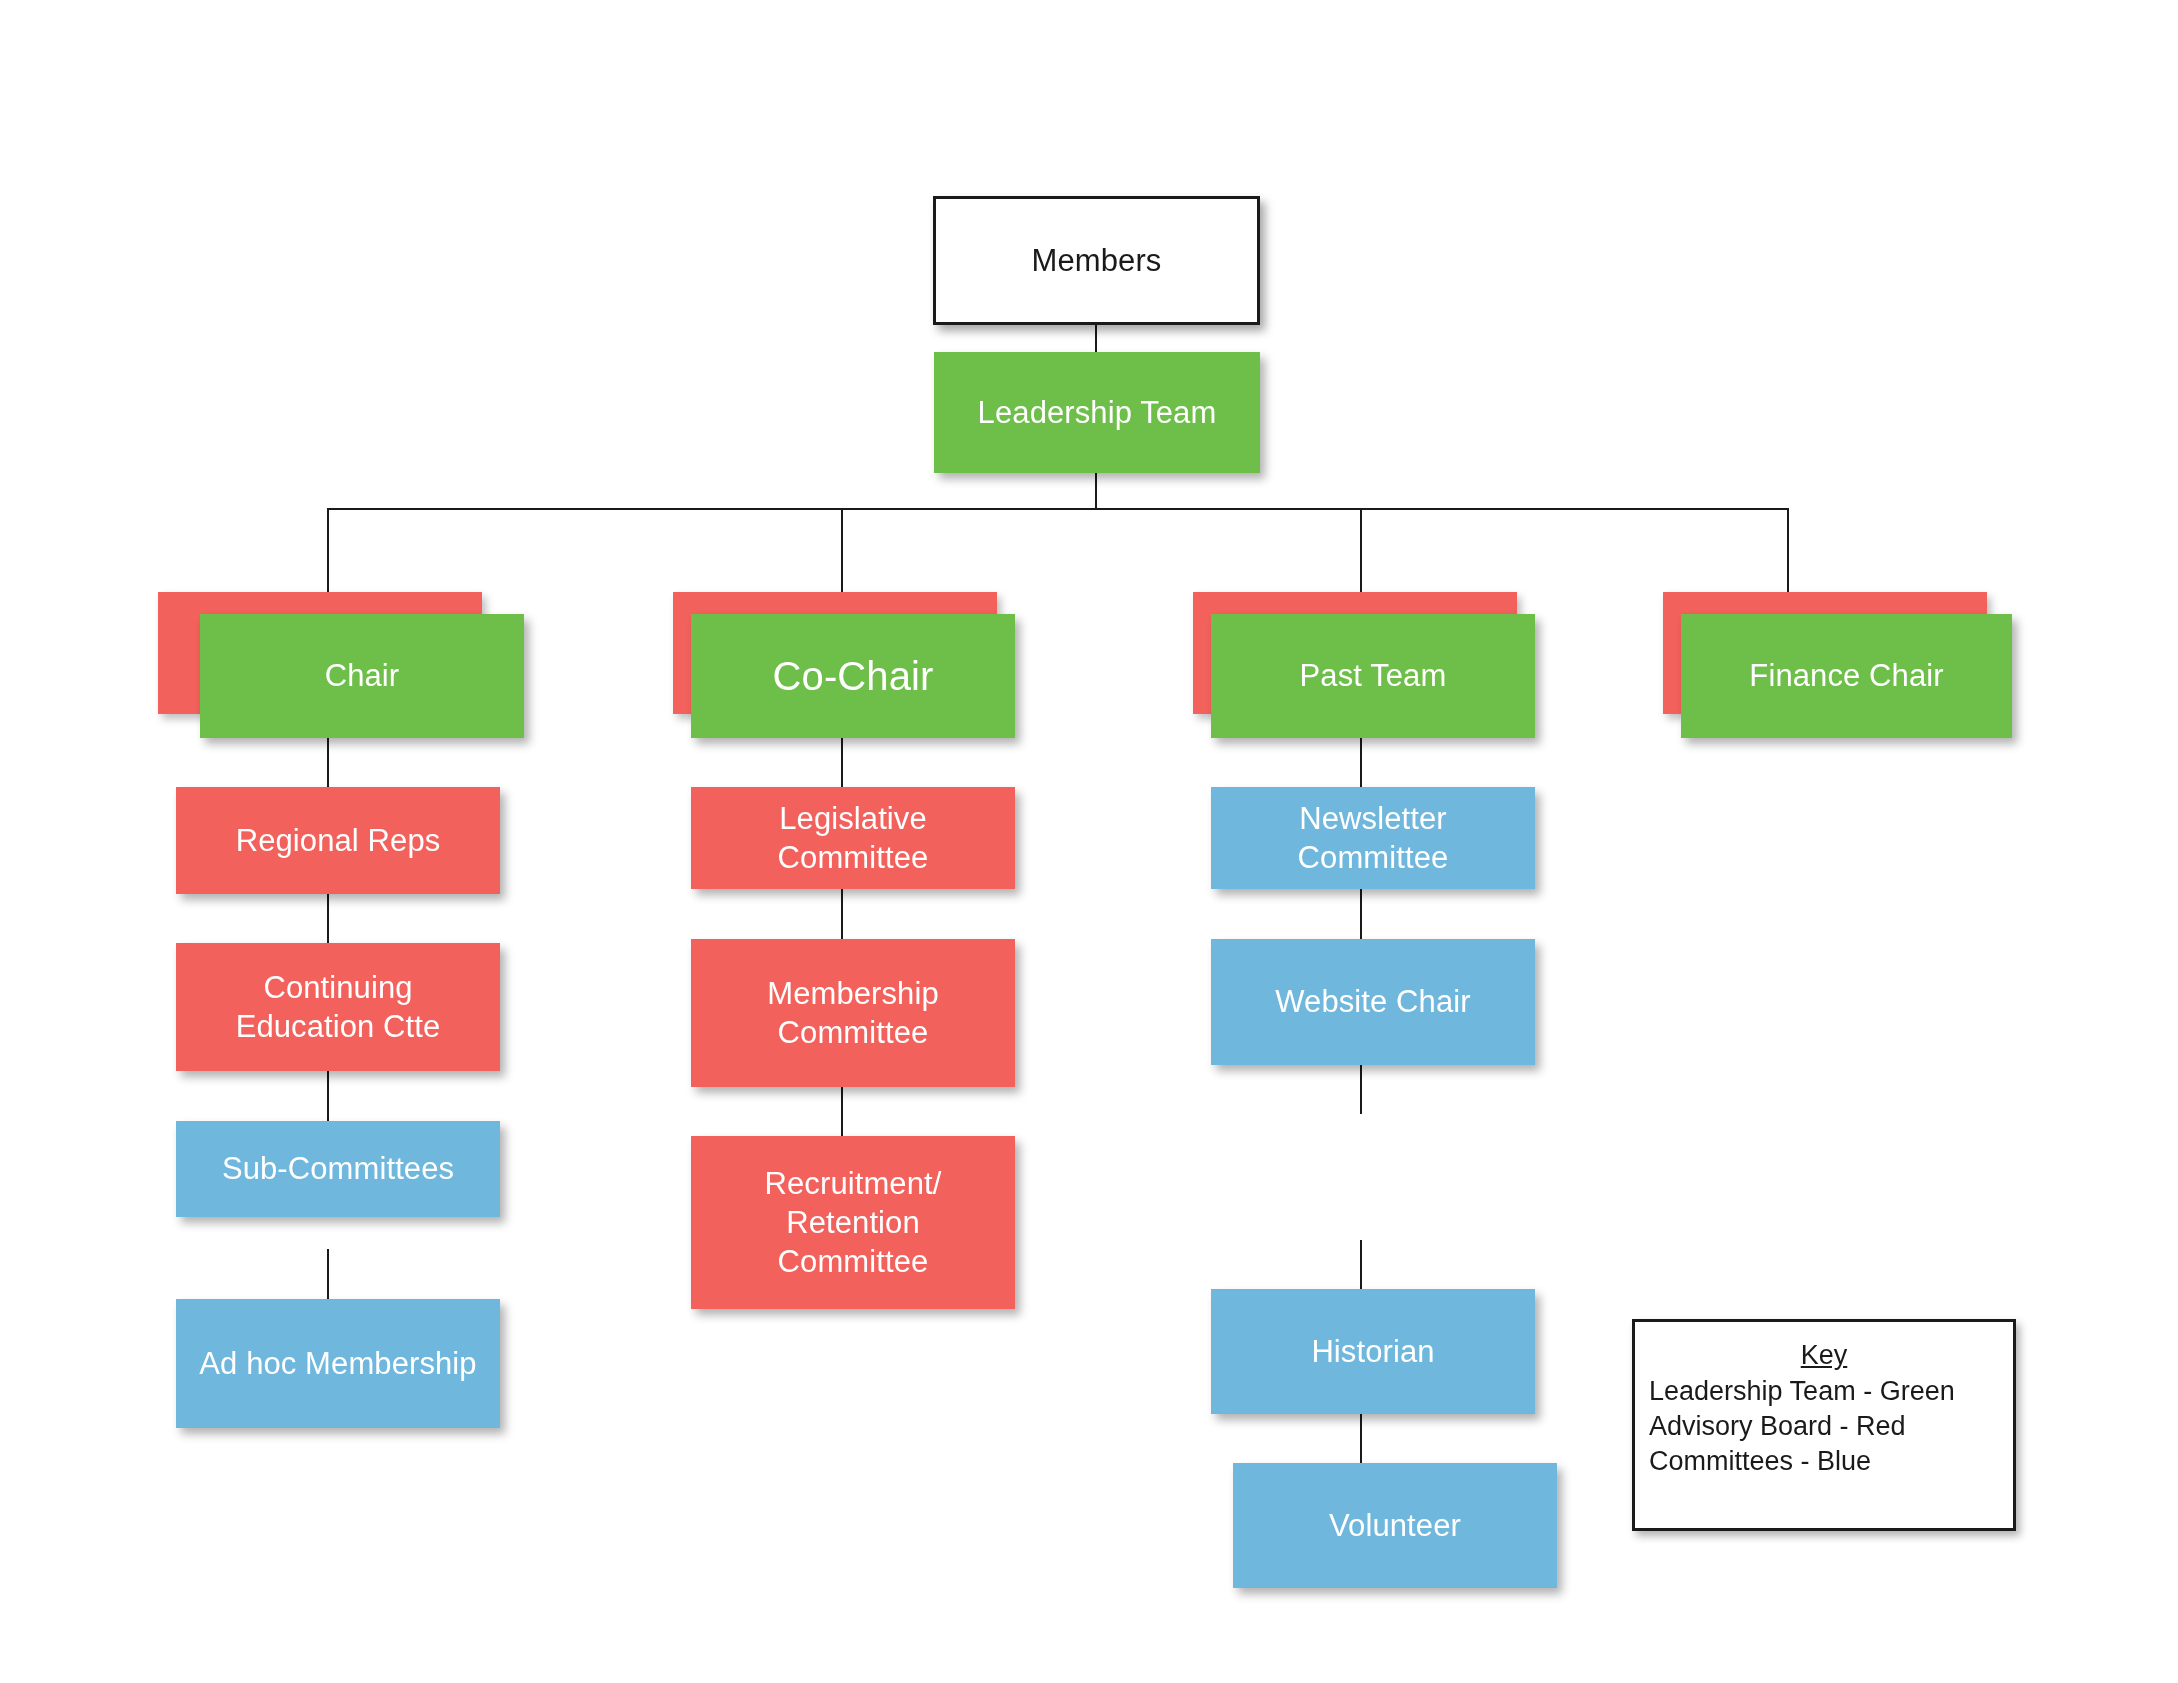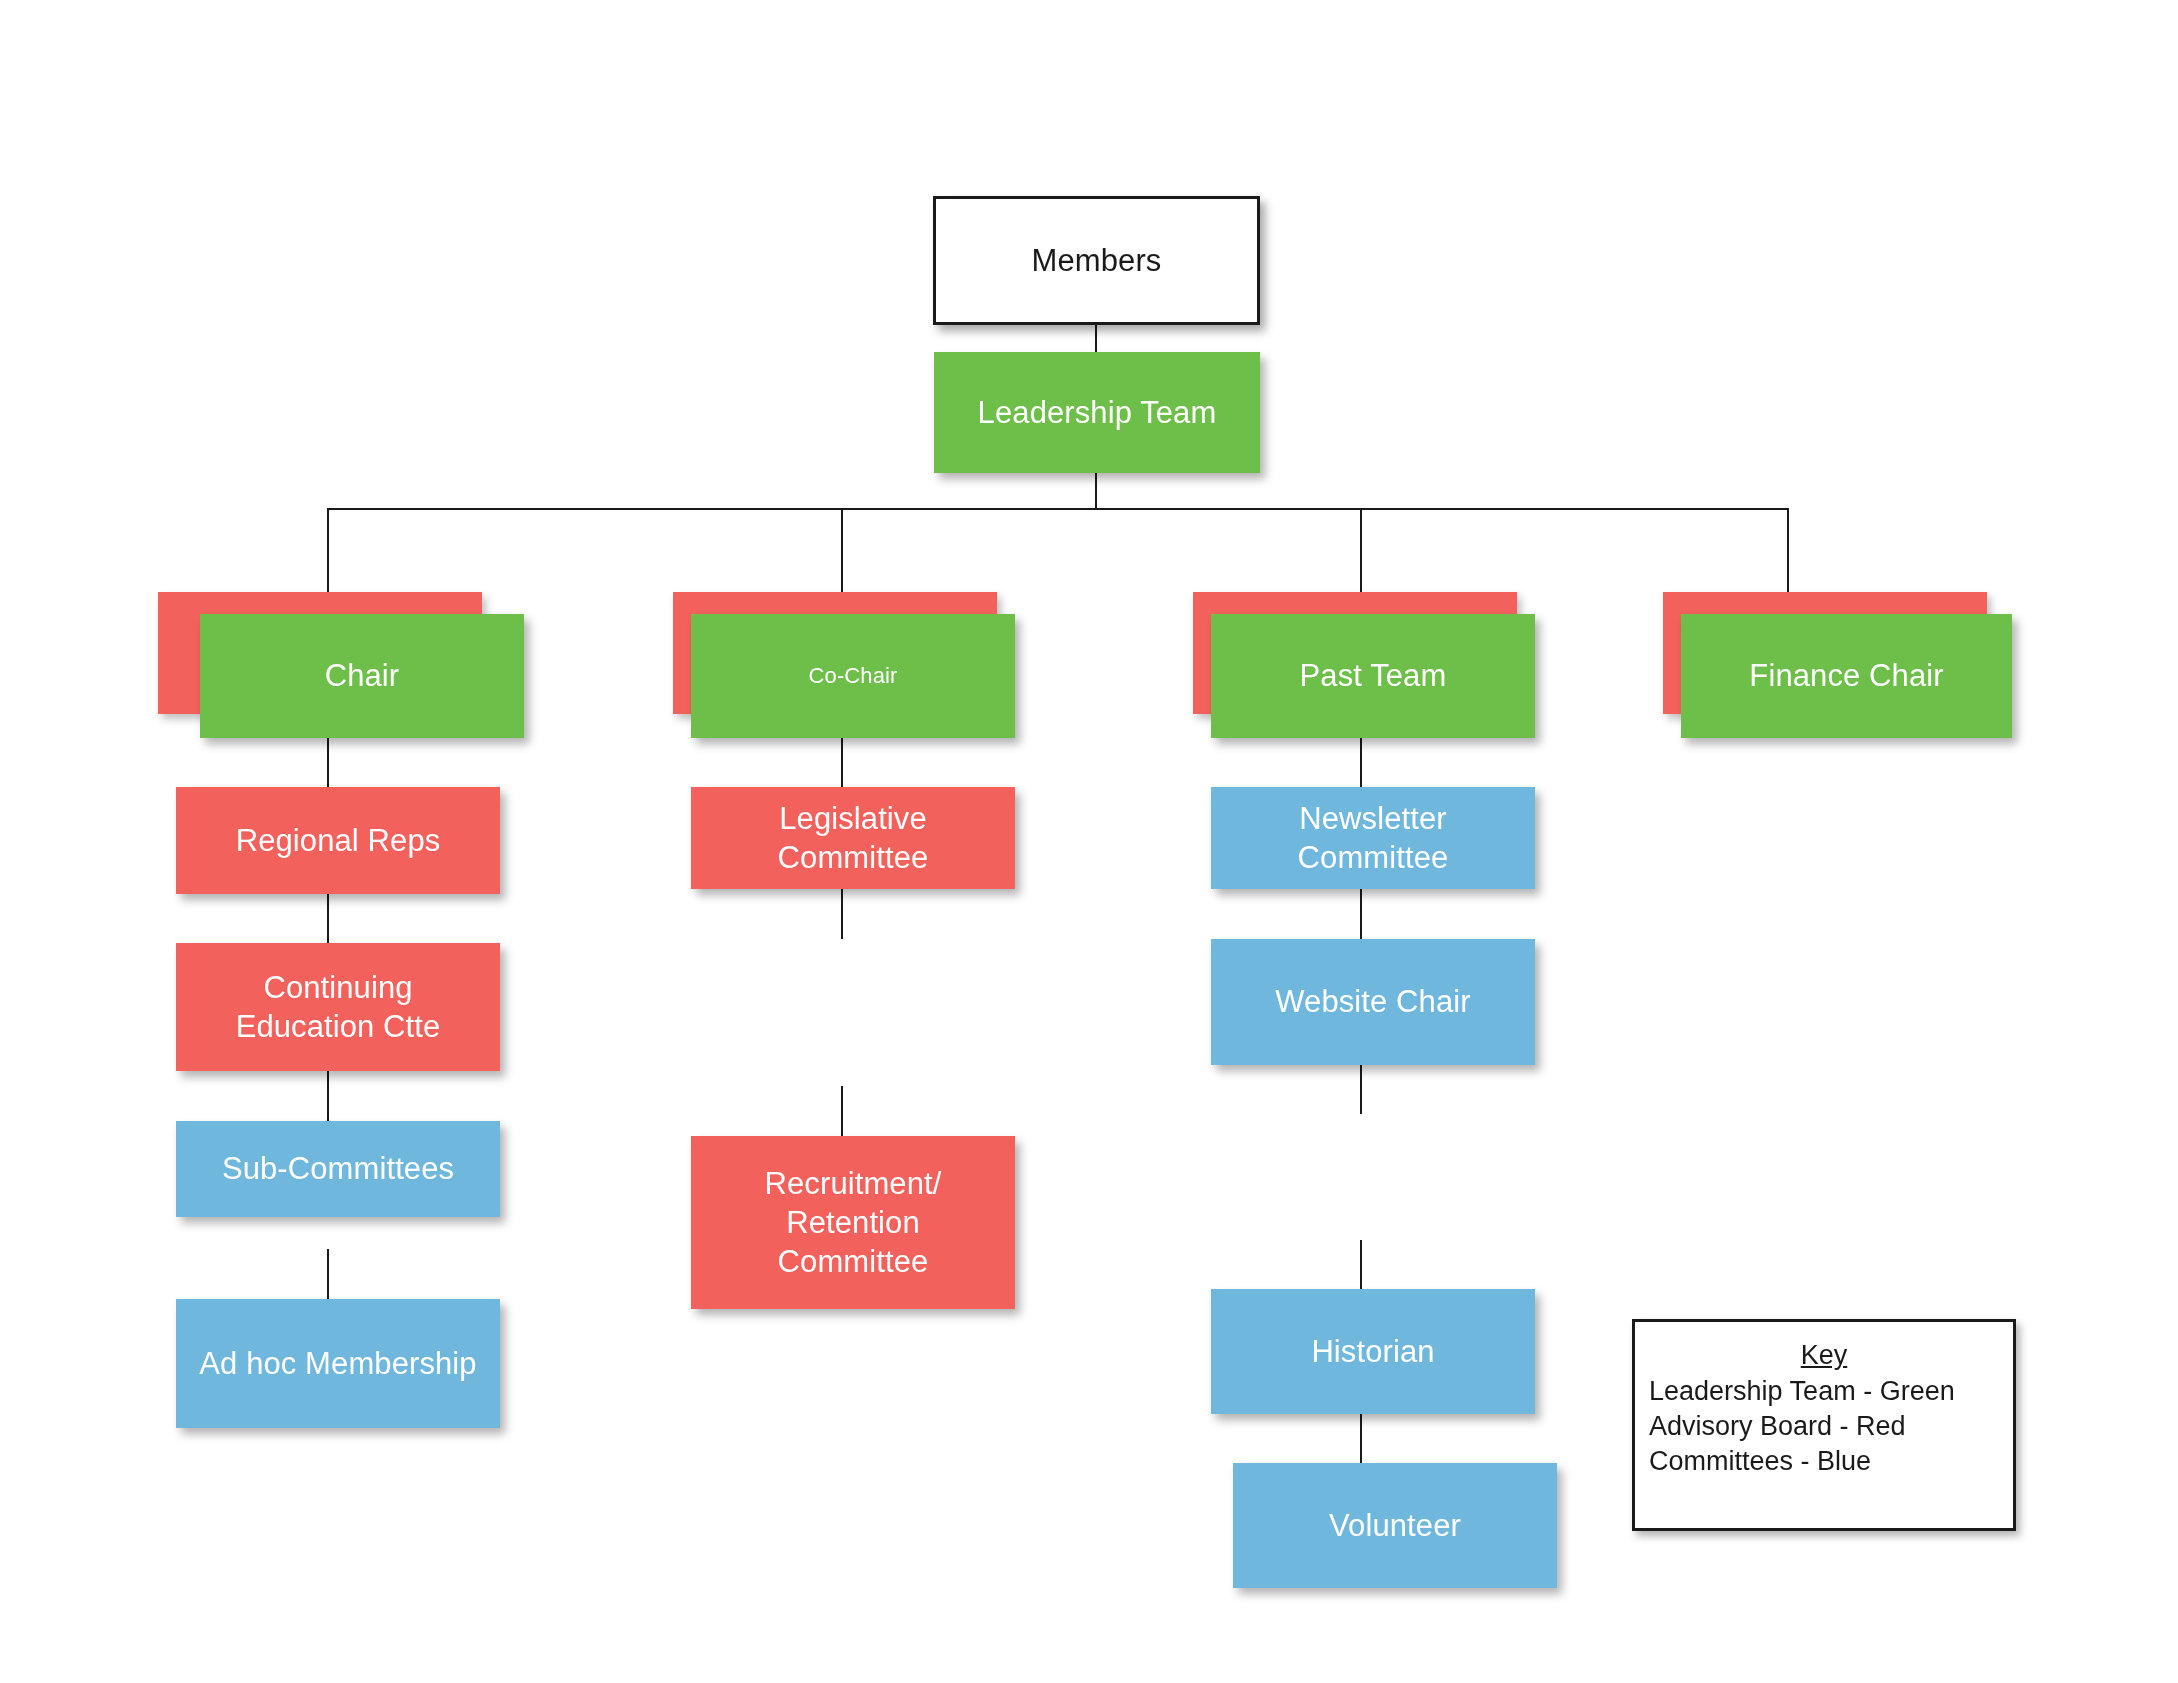--- a/index.html
+++ b/index.html
@@ -148,28 +148,31 @@
 
   <div class="node blue" style="left:176px; top:1121px; width:324px; height:96px; font-size:31px;">
     <span class="label">Sub-Committees</span>
   </div>
 
   <div class="node blue" style="left:176px; top:1299px; width:324px; height:129px; font-size:31px;">
     <span class="label">Ad hoc Membership</span>
   </div>
 
   <div class="backing" style="left:673px; top:592px; width:324px; height:122px;"></div>
-  <div class="node green" style="left:691px; top:614px; width:324px; height:124px; font-size:22px;">
+  <div class="node green" style="left:691px; top:614px; width:324px; height:124px; font-size:40px;">
     <span class="label">Co-Chair</span>
   </div>
 
   <div class="node red" style="left:691px; top:787px; width:324px; height:102px; font-size:31px;">
     <span class="label">Legislative Committee</span>
   </div>
 
+  <div class="node red" style="left:691px; top:939px; width:324px; height:148px; font-size:31px;">
+    <span class="label">Membership Committee</span>
+  </div>
 
   <div class="node red" style="left:691px; top:1136px; width:324px; height:173px; font-size:31px;">
     <span class="label">Recruitment/ Retention Committee</span>
   </div>
 
   <div class="backing" style="left:1193px; top:592px; width:324px; height:122px;"></div>
   <div class="node green" style="left:1211px; top:614px; width:324px; height:124px; font-size:31px;">
     <span class="label">Past Team</span>
   </div>
 

